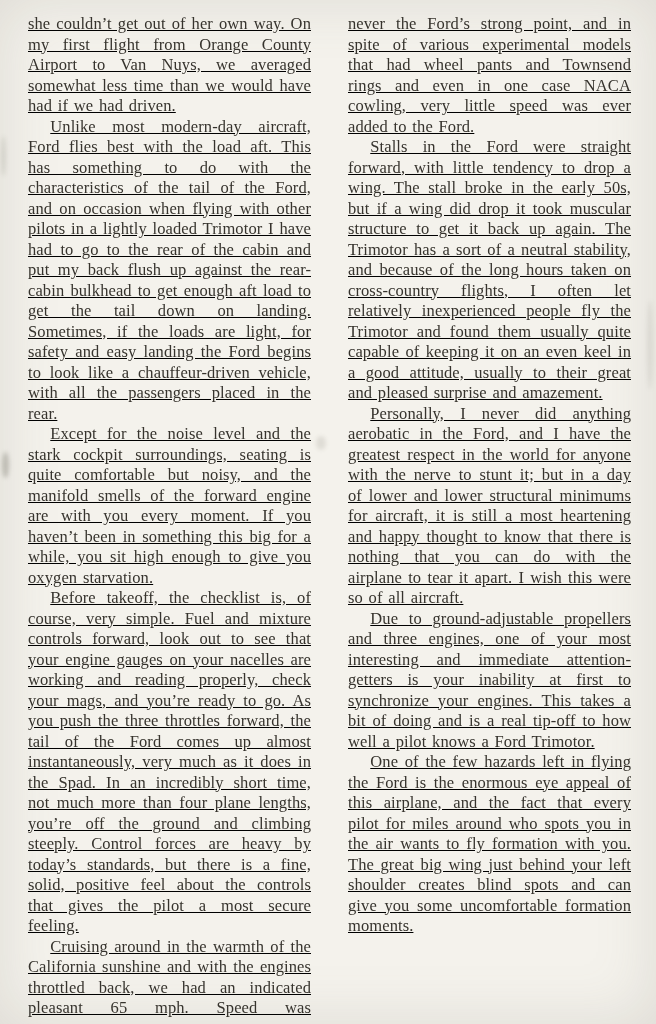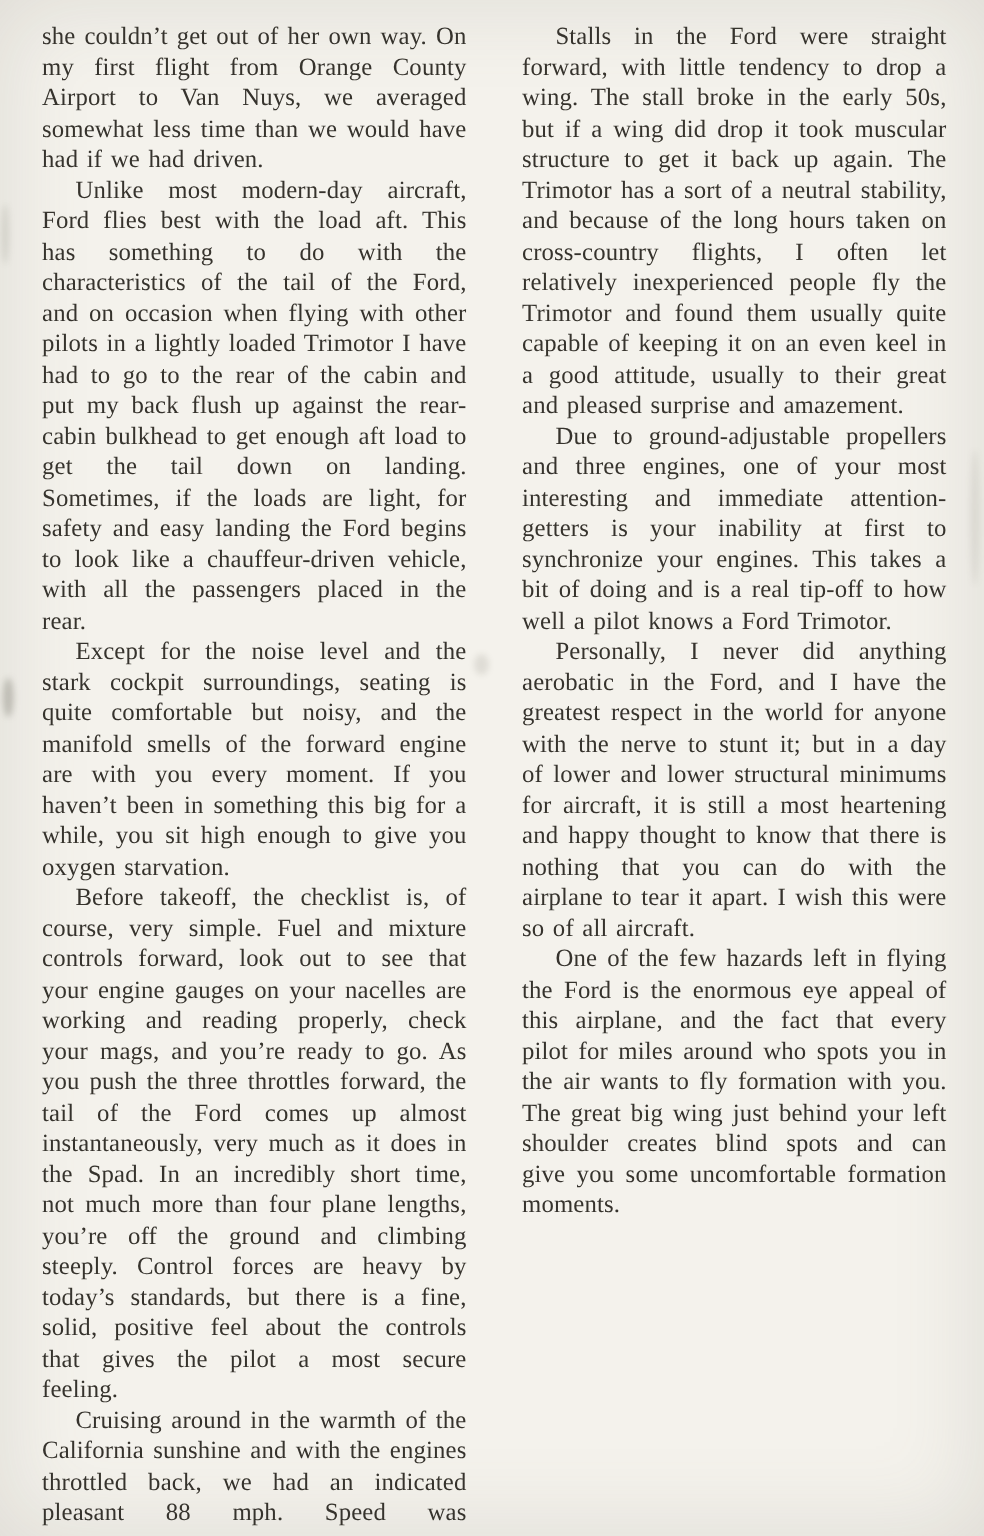--- a/index.html
+++ b/index.html
@@ -13,20 +13,21 @@
     height: 1024px;
     margin: 0 auto;
     background: #f4f2ec;
     overflow: hidden;
     box-shadow: inset 0 0 60px rgba(120,115,105,0.18);
   }
   .columns {
     display: flex;
     gap: 37px;
     padding: 14px 24px 0 28px;
+    text-decoration: underline;
   }
   .column {
     width: 283px;
     flex: 0 0 283px;
     font-family: "Liberation Serif", "DejaVu Serif", serif;
     font-size: 16.5px;
     line-height: 20.5px;
     letter-spacing: 0.1px;
     word-spacing: 0.09em;
     text-align: justify;
@@ -58,27 +59,28 @@
 <body>
 
 <div class="page">
   <div class="columns">
 
     <div class="column">
       <p class="no-indent">she couldn’t get out of her own way. On my first flight from Orange County Airport to Van Nuys, we averaged somewhat less time than we would have had if we had driven.</p>
       <p>Unlike most modern-day aircraft, Ford flies best with the load aft. This has something to do with the characteristics of the tail of the Ford, and on occasion when flying with other pilots in a lightly loaded Trimotor I have had to go to the rear of the cabin and put my back flush up against the rear-cabin bulkhead to get enough aft load to get the tail down on landing. Sometimes, if the loads are light, for safety and easy landing the Ford begins to look like a chauffeur-driven vehicle, with all the passengers placed in the rear.</p>
       <p>Except for the noise level and the stark cockpit surroundings, seating is quite comfortable but noisy, and the manifold smells of the forward engine are with you every moment. If you haven’t been in something this big for a while, you sit high enough to give you oxygen starvation.</p>
       <p>Before takeoff, the checklist is, of course, very simple. Fuel and mixture controls forward, look out to see that your engine gauges on your nacelles are working and reading properly, check your mags, and you’re ready to go. As you push the three throttles forward, the tail of the Ford comes up almost instantaneously, very much as it does in the Spad. In an incredibly short time, not much more than four plane lengths, you’re off the ground and climbing steeply. Control forces are heavy by today’s standards, but there is a fine, solid, positive feel about the controls that gives the pilot a most secure feeling.</p>
-      <p class="cut-off">Cruising around in the warmth of the California sunshine and with the engines throttled back, we had an indicated pleasant 88 mph. Speed was</p>
+      <p class="cut-off">Cruising around in the warmth of the California sunshine and with the engines throttled back, we had an indicated pleasant 65 mph. Speed was</p>
     </div>
 
     <div class="column">
+      <p class="no-indent">never the Ford’s strong point, and in spite of various experimental models that had wheel pants and Townsend rings and even in one case NACA cowling, very little speed was ever added to the Ford.</p>
       <p>Stalls in the Ford were straight forward, with little tendency to drop a wing. The stall broke in the early 50s, but if a wing did drop it took muscular structure to get it back up again. The Trimotor has a sort of a neutral stability, and because of the long hours taken on cross-country flights, I often let relatively inexperienced people fly the Trimotor and found them usually quite capable of keeping it on an even keel in a good attitude, usually to their great and pleased surprise and amazement.</p>
+      <p>Personally, I never did anything aerobatic in the Ford, and I have the greatest respect in the world for anyone with the nerve to stunt it; but in a day of lower and lower structural minimums for aircraft, it is still a most heartening and happy thought to know that there is nothing that you can do with the airplane to tear it apart. I wish this were so of all aircraft.</p>
       <p>Due to ground-adjustable propellers and three engines, one of your most interesting and immediate attention-getters is your inability at first to synchronize your engines. This takes a bit of doing and is a real tip-off to how well a pilot knows a Ford Trimotor.</p>
-      <p>Personally, I never did anything aerobatic in the Ford, and I have the greatest respect in the world for anyone with the nerve to stunt it; but in a day of lower and lower structural minimums for aircraft, it is still a most heartening and happy thought to know that there is nothing that you can do with the airplane to tear it apart. I wish this were so of all aircraft.</p>
       <p>One of the few hazards left in flying the Ford is the enormous eye appeal of this airplane, and the fact that every pilot for miles around who spots you in the air wants to fly formation with you. The great big wing just behind your left shoulder creates blind spots and can give you some uncomfortable formation moments.</p>
     </div>
 
   </div>
 
   <div class="artifact a1"></div>
   <div class="artifact a2"></div>
   <div class="artifact a3"></div>
   <div class="artifact a4"></div>
 </div>

